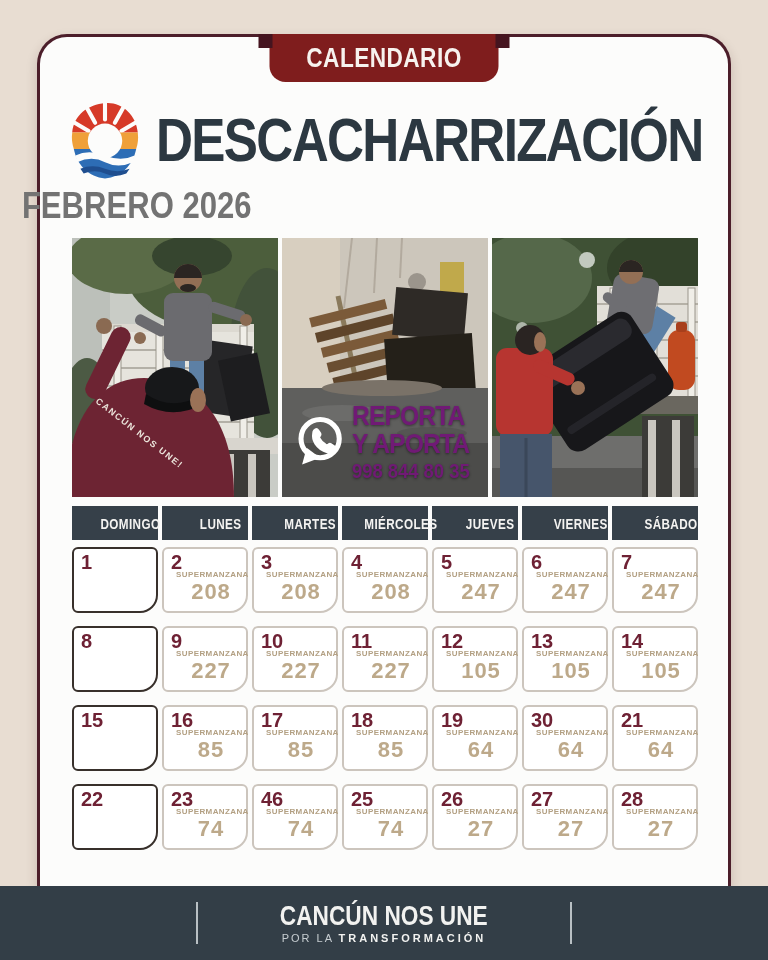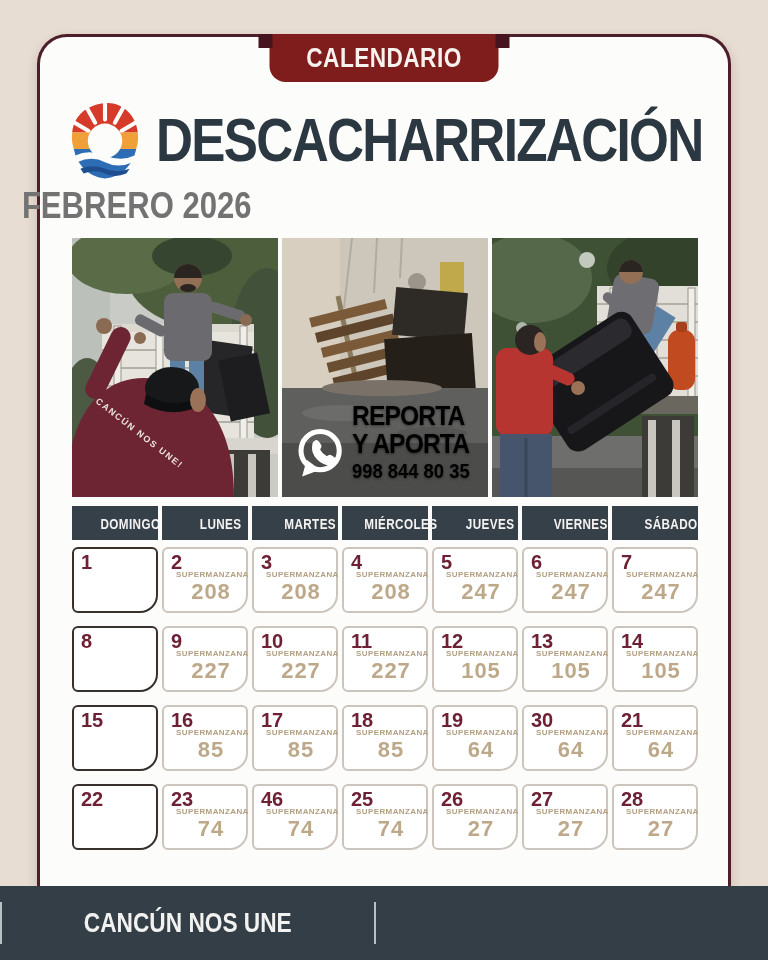--- a/index.html
+++ b/index.html
@@ -49,22 +49,22 @@
   
   .photos{position:absolute;left:72px;top:238px;width:626px;height:259px;display:flex;gap:4px;}
   .photo{position:relative;width:206px;height:259px;overflow:hidden;background:#9a9a96;}
   .photo svg{display:block;}
   .jacket-text{
     position:absolute;left:28px;top:158px;
     transform:rotate(38deg);transform-origin:0 0;
     font-size:9px;font-weight:bold;color:#ece5dc;letter-spacing:1.5px;white-space:nowrap;
   }
   .wa-overlay{
-    position:absolute;left:10px;top:164px;display:flex;align-items:flex-end;gap:6px;
-    color:#000000;text-shadow:0 1px 3px rgba(0,0,0,.45);
+    position:absolute;left:10px;top:164px;display:flex;align-items:center;gap:6px;
+    color:#701a75;text-shadow:0 1px 3px rgba(0,0,0,.45);
   }
   .wa-text{line-height:1;}
   .wa-line{font-weight:bold;font-size:28px;letter-spacing:-1px;transform:scaleX(.88);transform-origin:0 50%;}
   .wa-phone{font-weight:bold;font-size:20px;margin-top:3px;transform:scaleX(.92);transform-origin:0 50%;white-space:nowrap;}
 
   
   .weekdays{position:absolute;left:72px;top:506px;width:626px;display:flex;gap:4px;}
   .wd{
     width:86px;height:34px;background:#364049;color:#f4f3f1;
     display:flex;align-items:center;justify-content:center;
@@ -80,21 +80,21 @@
     border:2px solid #ccc5bd;border-radius:6px 6px 18px 6px;box-sizing:border-box;
   }
   .cell.sunday{border-color:#38302b;}
   .daynum{position:absolute;top:2px;left:7px;font-size:20px;font-weight:bold;color:#6e2134;}
   .smlabel{display:block;margin:21px 0 0 12px;text-align:center;font-size:8px;font-weight:bold;color:#b3a083;letter-spacing:.4px;}
   .smnum{display:block;margin-left:12px;text-align:center;font-size:22px;line-height:25px;font-weight:bold;color:#bda98a;letter-spacing:1px;}
 
   
   .footer{
     position:absolute;left:0;top:886px;width:768px;height:74px;background:#333e47;
-    display:flex;align-items:center;gap:62px;z-index:6;
+    display:flex;align-items:center;justify-content:center;gap:62px;z-index:6;
   }
   .vline{width:2px;height:42px;background:#b9c0c4;}
   .footer-text{text-align:center;color:#f2f2f0;}
   .brand{font-weight:bold;font-size:27px;line-height:27px;}
   .tagline{font-size:11px;margin-top:2px;color:#c7cdd1;letter-spacing:2px;}
   .tagline b{color:#f2f2f0;letter-spacing:3px;}
 </style>
 </head>
 <body>
 
@@ -449,17 +449,21 @@
       <span class="smnum">27</span>
     </div>
     </div>
 
   <div class="footer">
     <span class="vline"></span>
     <div class="footer-text">
       <div class="brand">
         <span class="cond">CANCÚN NOS UNE</span>
       </div>
+      <div class="tagline">
+        <span>POR LA</span>
+        <b>TRANSFORMACIÓN</b>
+      </div>
     </div>
     <span class="vline"></span>
   </div>
 
 </div>
 
 </body></html>

